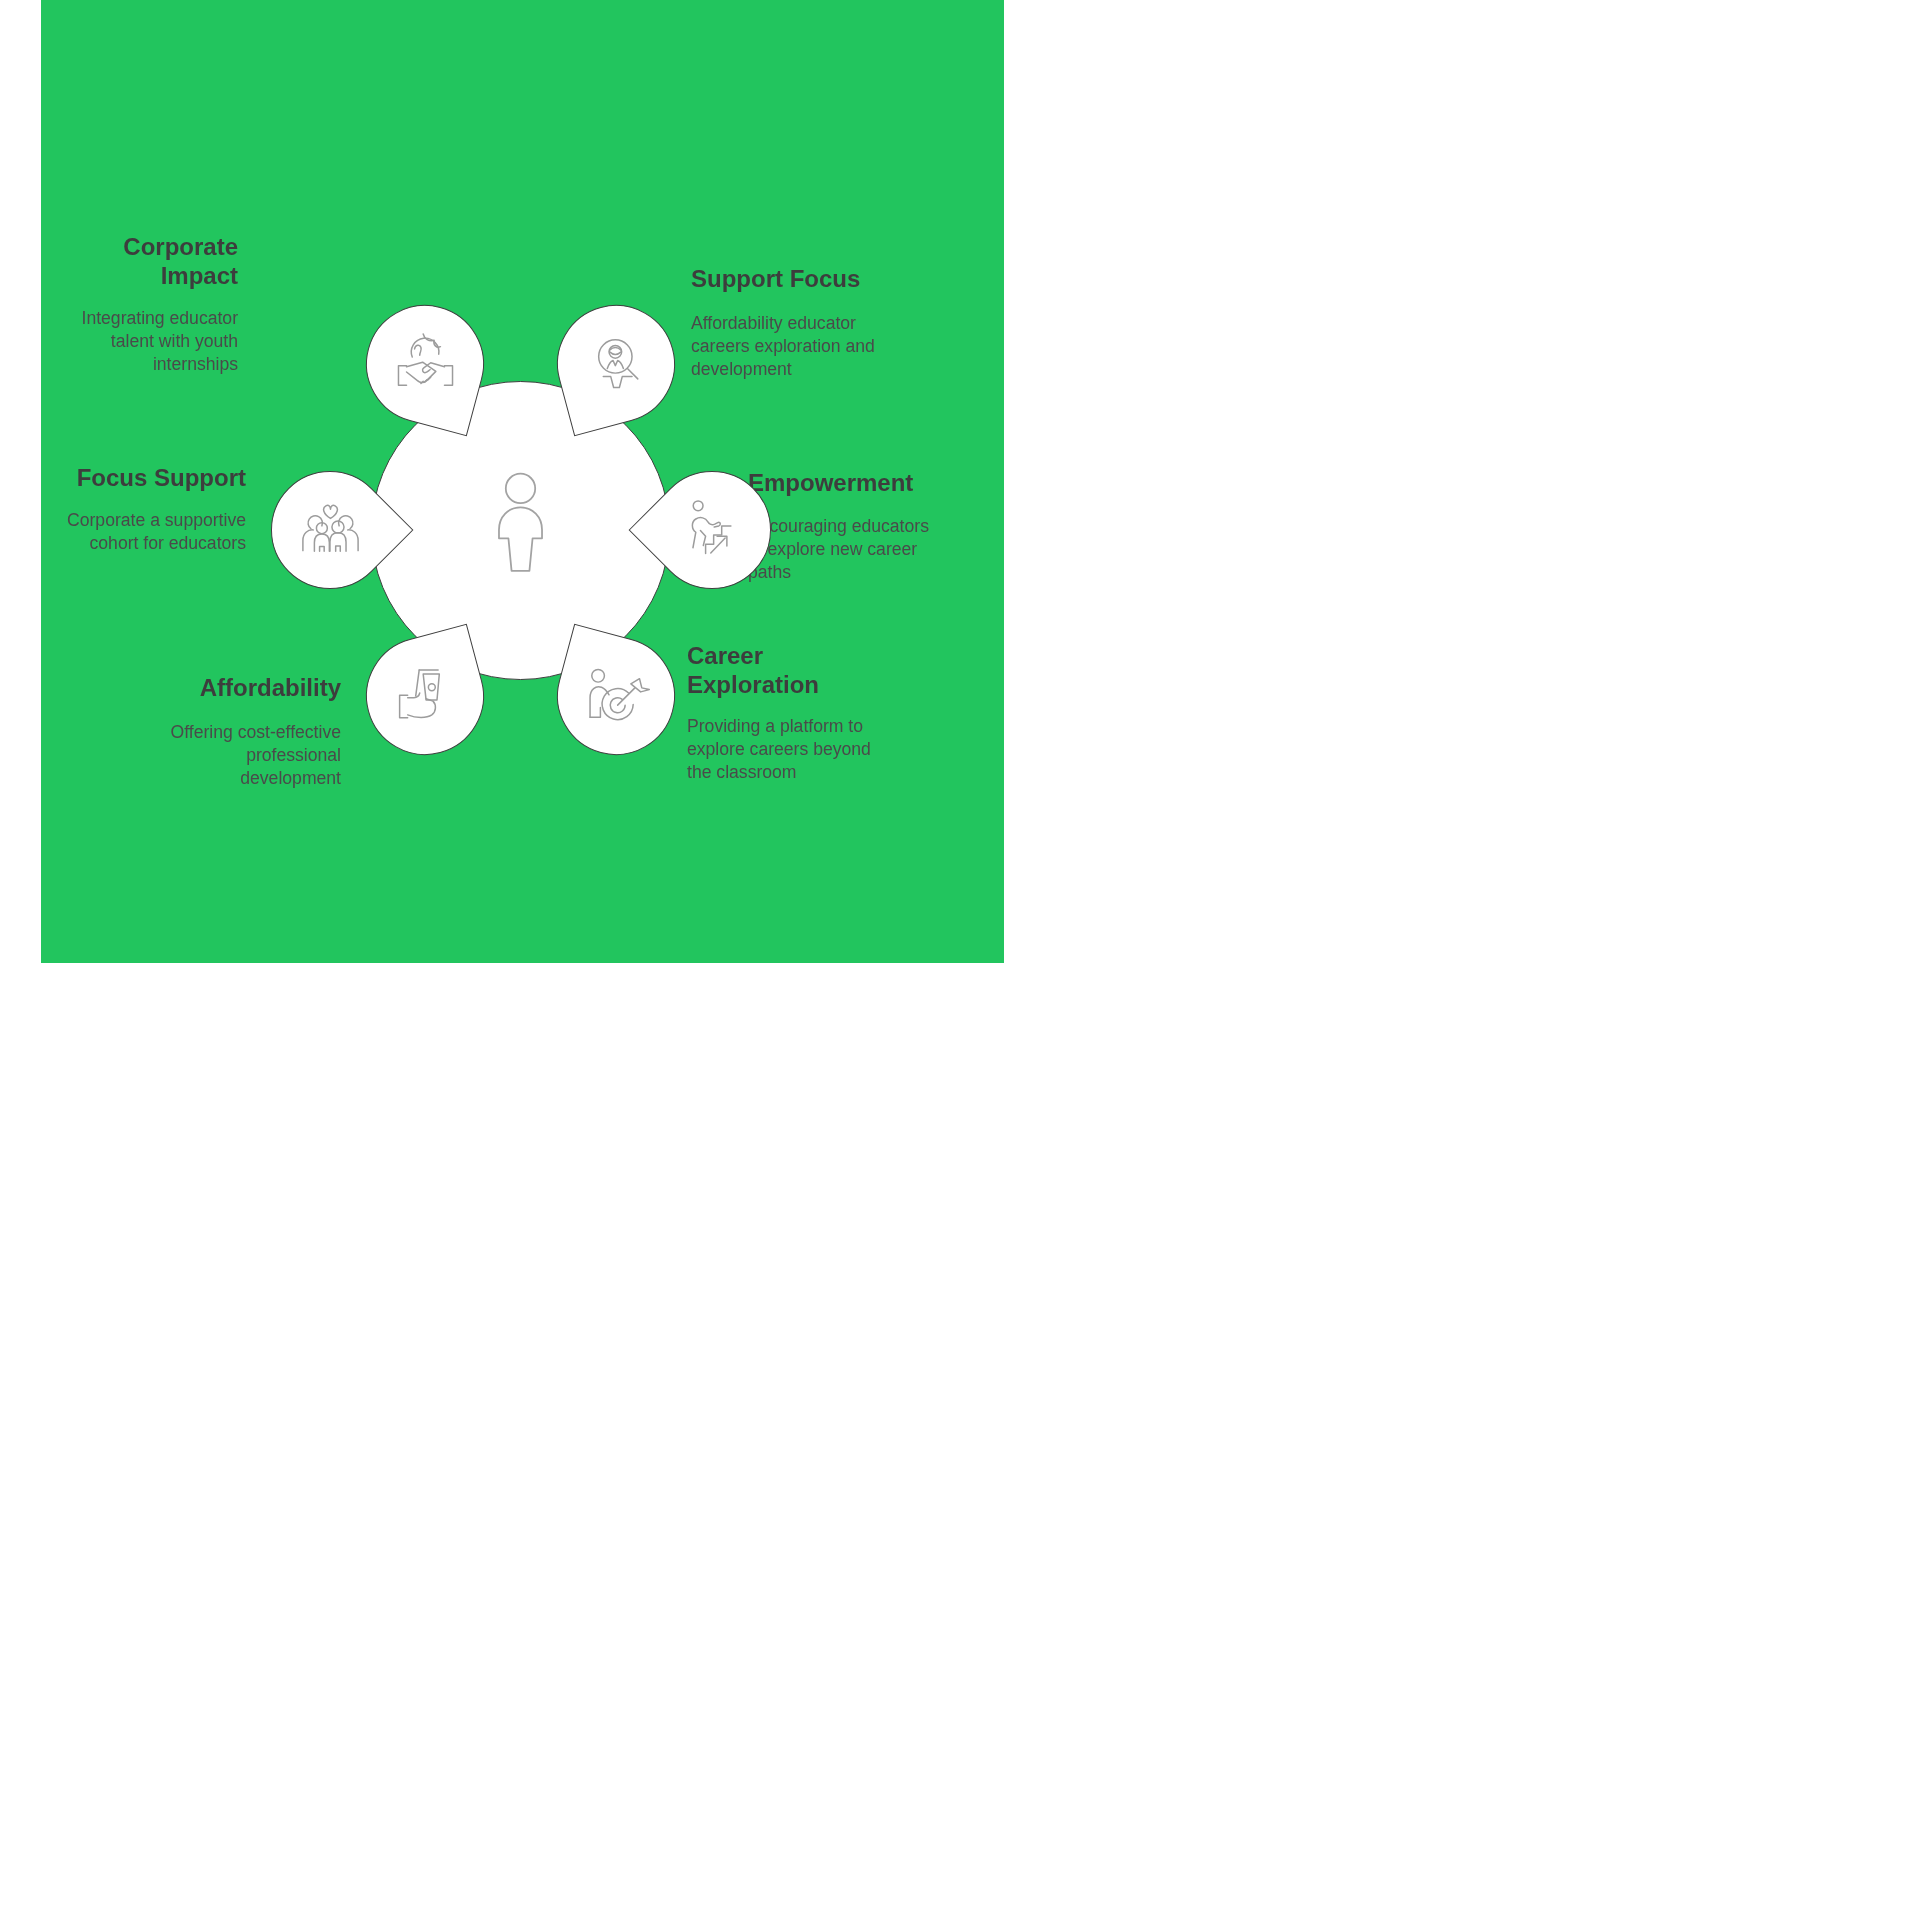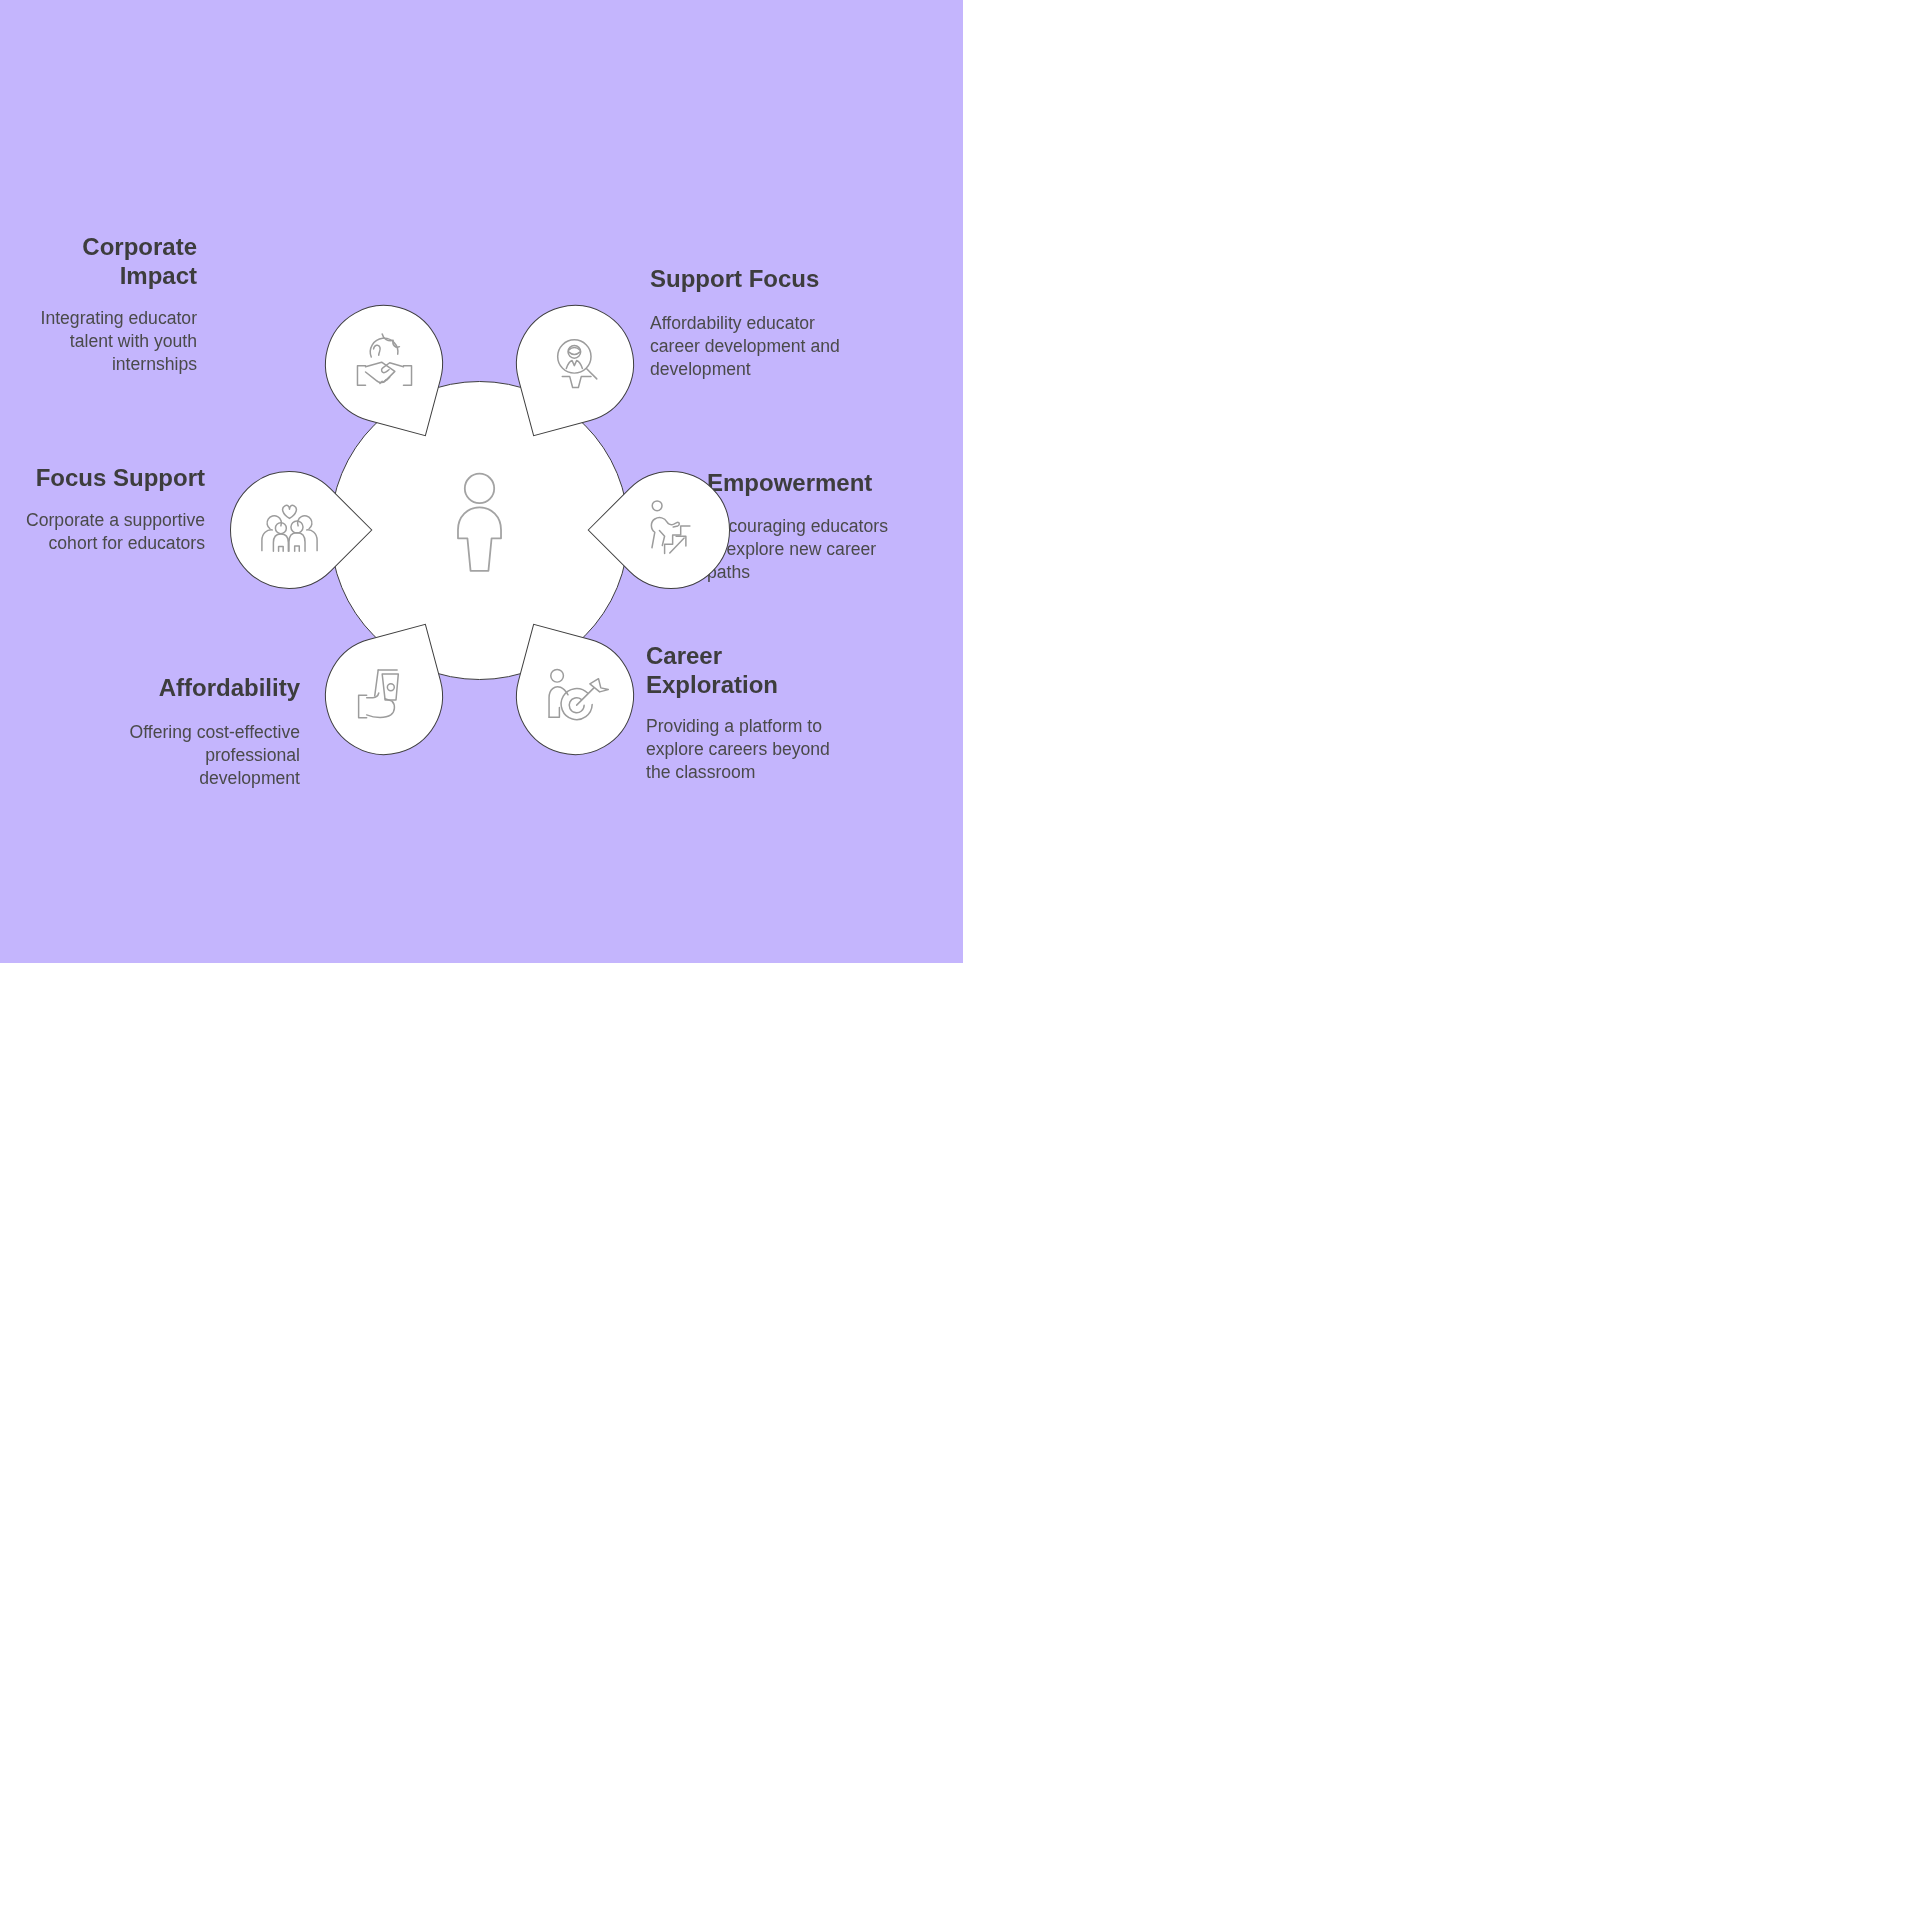--- a/index.html
+++ b/index.html
@@ -1,22 +1,23 @@
 <!DOCTYPE html>
 <html style="font-size:9.7px"><head>
 <meta charset="utf-8">
 <title>Infographic</title>
 <style>
   html,body{margin:0;padding:0;background:#ffffff;}
   .stage{
     position:relative;
     width:963px;height:963px;
-    background:#c4b5fd;
+    background:#22c55e;
     font-family:"Liberation Sans", sans-serif;
     overflow:hidden;
+    margin-left:41px;
   }
   
   .central-circle{
     position:absolute;
     left:330px;top:381px;
     width:299px;height:299px;
     border:1.2px solid #3f3f3f;
     border-radius:50%;
     box-sizing:border-box;
     background:#ffffff;
@@ -194,21 +195,21 @@
     <div>Integrating educator</div>
     <div>talent with youth</div>
     <div>internships</div>
   </div>
 
   <div class="heading align-l h-unique">
     <div>Support Focus</div>
   </div>
   <div class="desc align-l d-unique">
     <div>Affordability educator</div>
-    <div>career development and</div>
+    <div>careers exploration and</div>
     <div>development</div>
   </div>
 
   <div class="heading align-r h-peer">
     <div>Focus Support</div>
   </div>
   <div class="desc align-r d-peer">
     <div>Corporate a supportive</div>
     <div>cohort for educators</div>
   </div>

